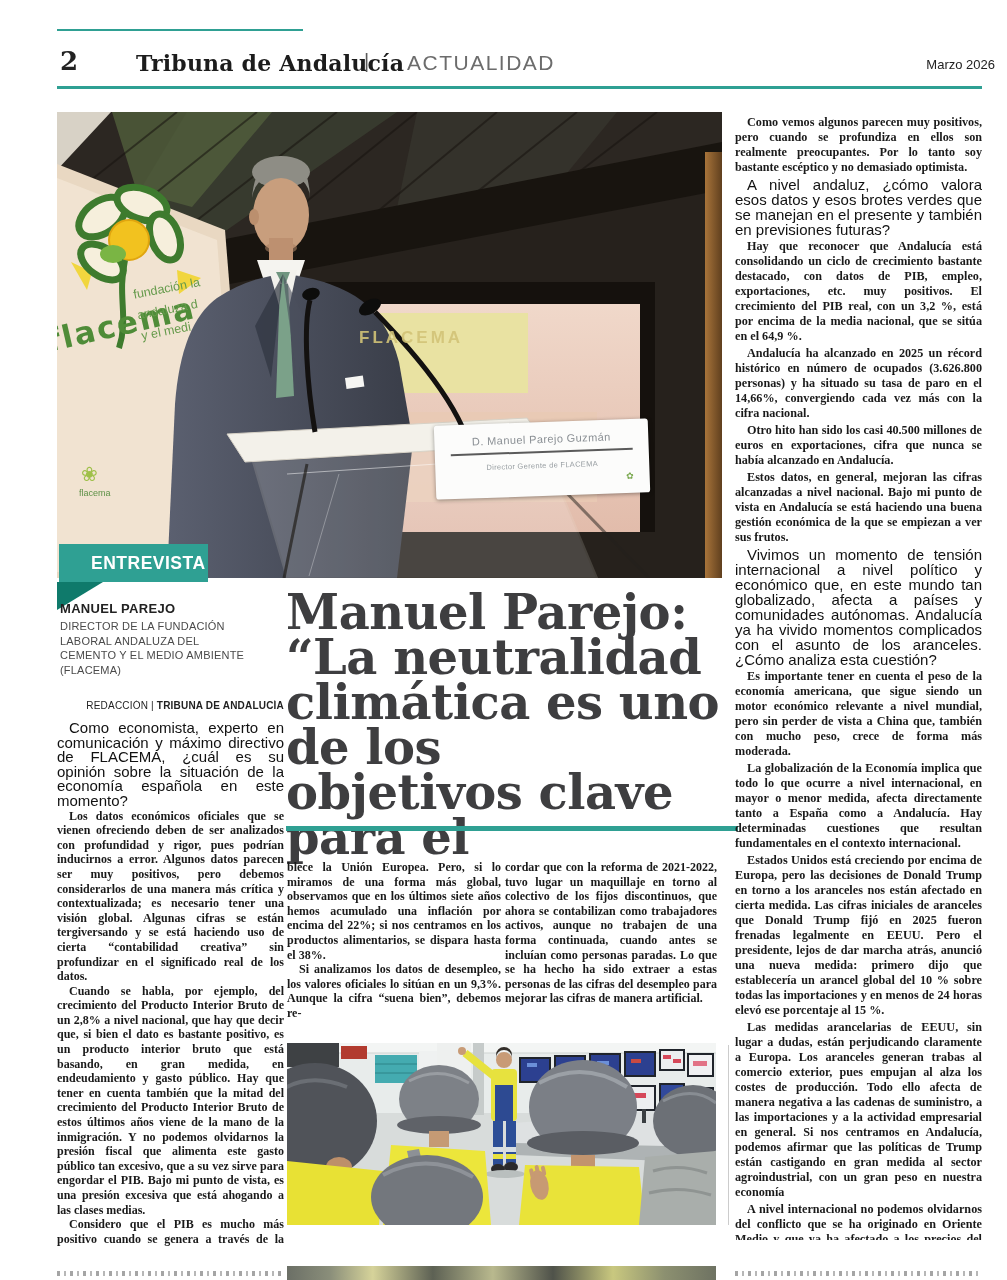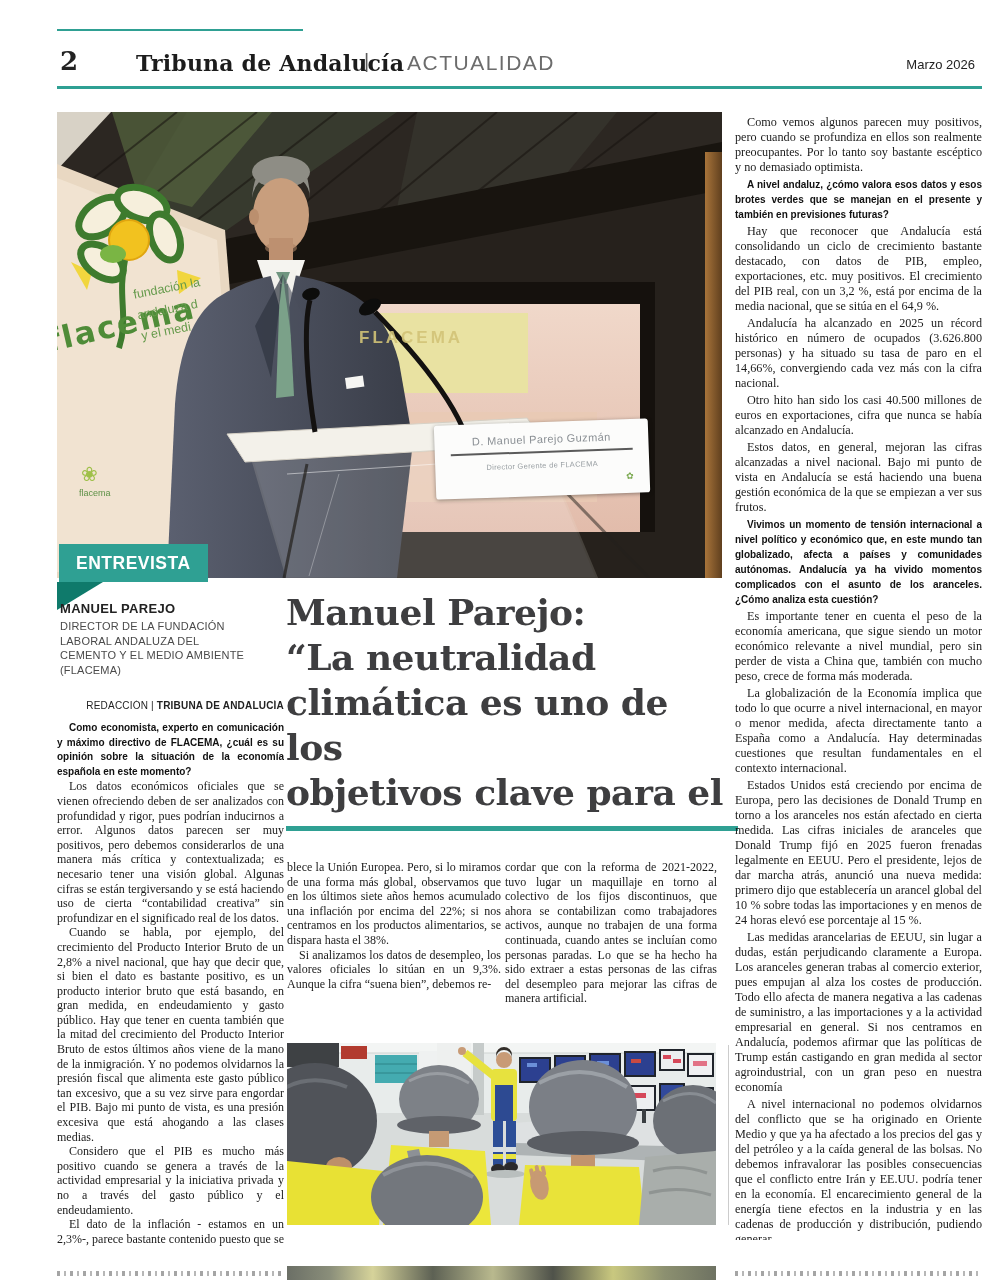--- a/index.html
+++ b/index.html
@@ -6,42 +6,42 @@
   .page{position:relative;width:1007px;height:1280px;background:#ffffff;overflow:hidden;
         font-family:"Liberation Serif",serif;color:#1a1a1a;}
   .abs{position:absolute;}
 
   
   .rule{background:#2fa093;}
   .page-number{left:60px;top:46px;font:bold 26px "DejaVu Serif",serif;color:#222;}
   .masthead{left:136px;top:50px;font:bold 22px "DejaVu Serif",serif;color:#1c1c1c;letter-spacing:.2px;}
   .head-pipe{left:364px;top:50px;font:20px "Liberation Sans",sans-serif;color:#5b5b5b;}
   .section-title{left:393px;top:51px;font:21px "Liberation Sans",sans-serif;color:#6c6c6c;letter-spacing:1.5px;margin-left:14px;}
-  .issue-date{right:32px;top:57px;font:13px "Liberation Sans",sans-serif;color:#222;}
+  .issue-date{right:12px;top:57px;font:13px "Liberation Sans",sans-serif;color:#222;}
 
   
   .tag{left:59px;top:544px;width:149px;height:38px;background:#2fa093;color:#fff;
-       font:bold 17.5px "Liberation Sans",sans-serif;line-height:38px;padding-left:17px;
+       font:bold 17.5px "Liberation Sans",sans-serif;line-height:38px;padding-left:32px;
        letter-spacing:.5px;box-sizing:border-box;}
   .tag-fold{left:57px;top:582px;width:46px;height:28px;background:#0f7a6b;
        clip-path:polygon(0 0,100% 0,0 100%);}
   .byline-name{left:60px;top:601px;font:bold 13px "Liberation Sans",sans-serif;color:#222;letter-spacing:.3px;}
   .byline-role{left:60px;top:619px;width:185px;font:11px "Liberation Sans",sans-serif;
        color:#4a4a4a;line-height:14.5px;letter-spacing:.2px;}
 
   
   .headline{left:286px;top:590px;width:448px;font-family:"DejaVu Serif",serif;font-weight:600;
-       font-size:36px;line-height:45px;color:#3e3e40;letter-spacing:-.5px;}
+       font-size:48px;line-height:45px;color:#3e3e40;letter-spacing:-.5px;}
   .headline-rule{left:286px;top:826px;width:452px;height:5px;}
 
   
   .col{text-align:justify;overflow:hidden;font-size:12px;line-height:14.6px;}
-  .col p{margin:0;text-indent:12px;}
+  .col p{margin:0;text-indent:12px;font-weight:bold;}
   .col p.noindent{text-indent:0;}
-  .col p.q{font-family:"Liberation Sans",sans-serif;font-weight:bold;font-size:10px;color:#111;}
+  .col p.q{font-family:"Liberation Sans",sans-serif;font-weight:normal;font-size:15px;color:#111;}
   .kicker{font:10px "Liberation Sans",sans-serif;text-align:right;color:#222;margin-bottom:10px;letter-spacing:.2px;}
   .kicker b{font-weight:bold;}
   .col1{left:57px;top:700px;width:227px;height:548px;}
   .col2{left:287px;top:860px;width:214px;height:180px;}
   .col3{left:505px;top:860px;width:212px;height:180px;}
   .col4{left:735px;top:115px;width:247px;height:1125px;font-size:12.2px;line-height:15px;}
   .col4 p{margin-bottom:2px;}
 
   
   .photo-main{left:57px;top:112px;width:665px;height:466px;overflow:hidden;background:#26211c;}

